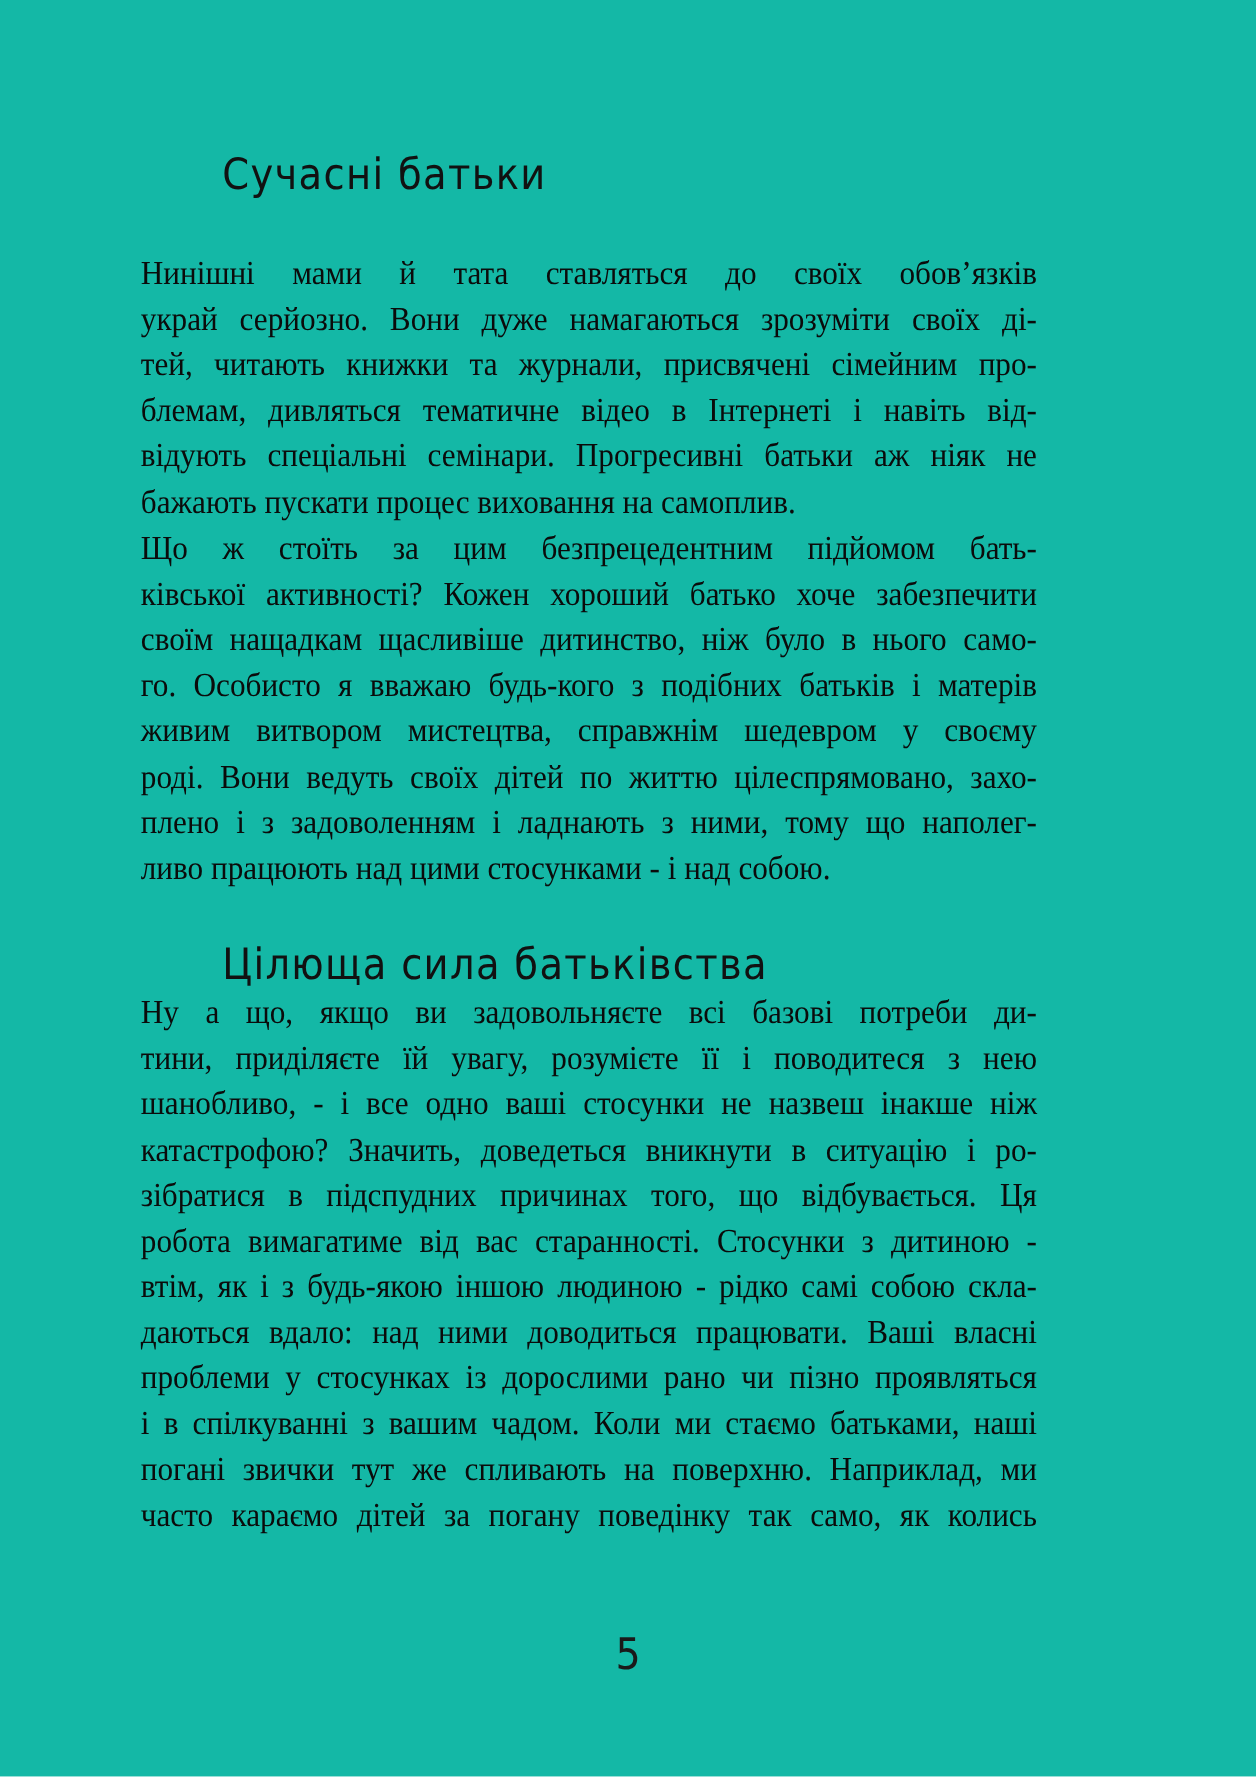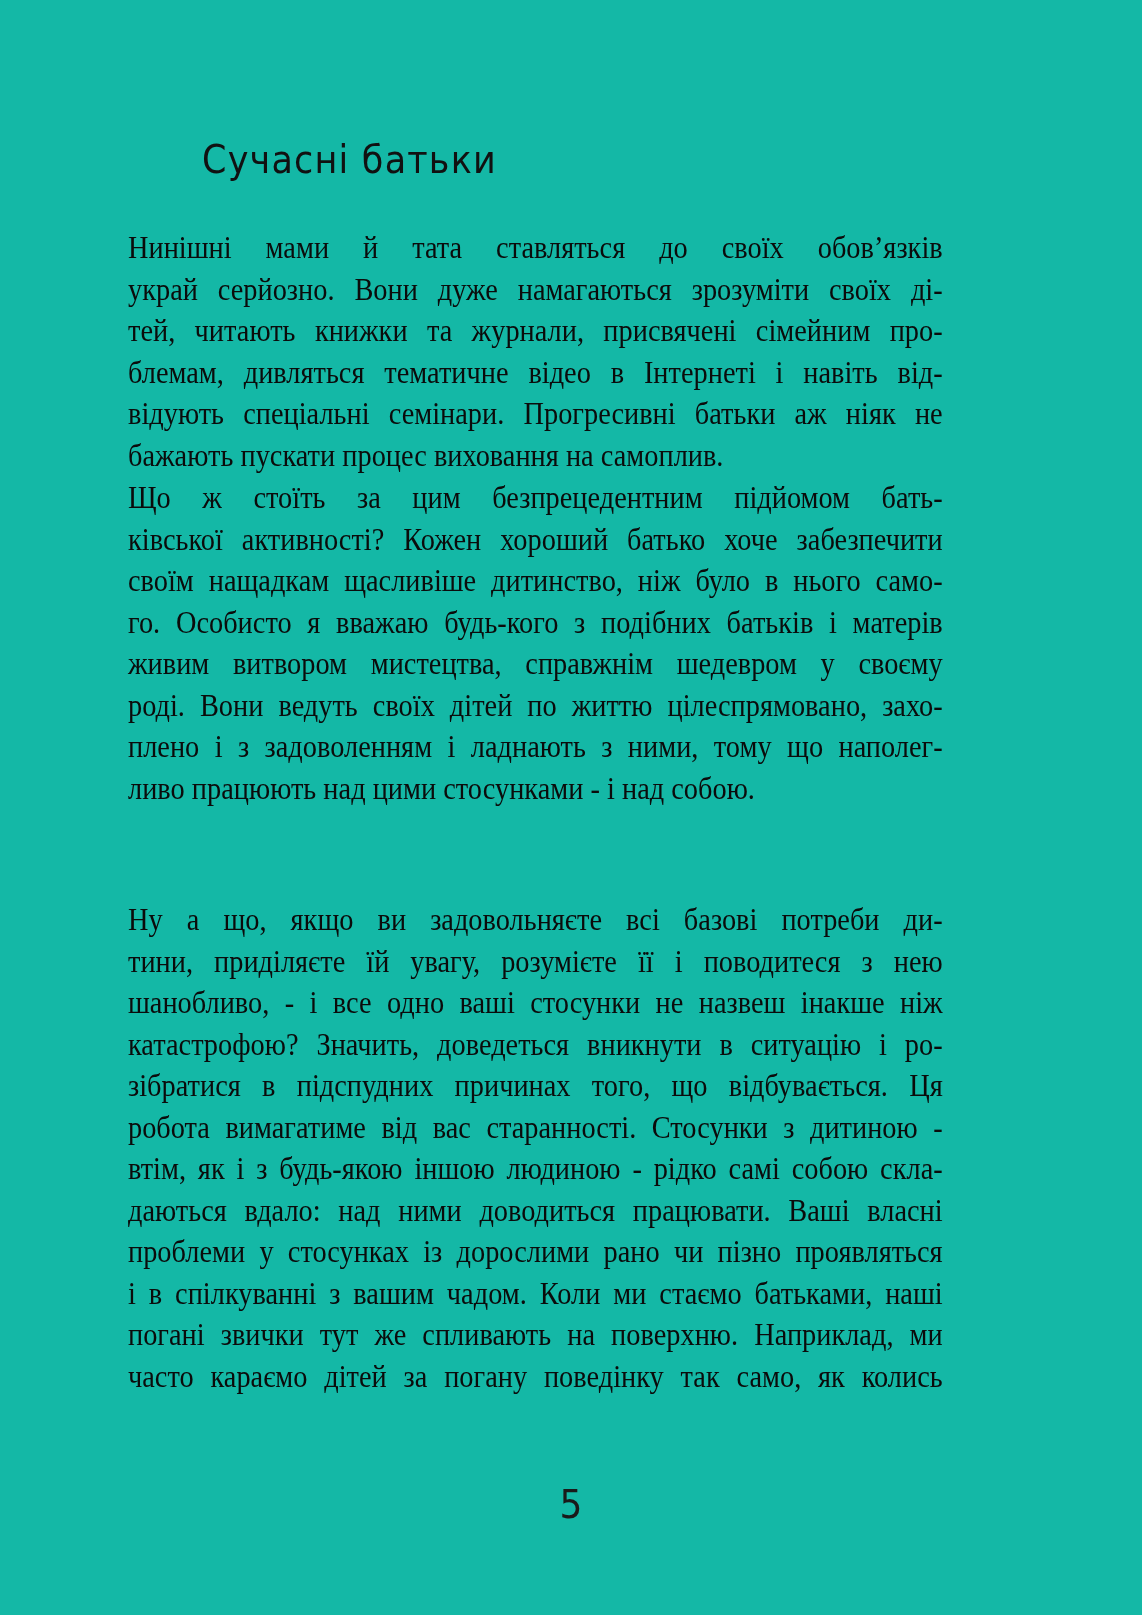--- a/index.html
+++ b/index.html
@@ -102,20 +102,23 @@
 
   <div id="para-1" class="para">
     <span class="line">Нинішні мами й тата ставляться до своїх обов’язків</span>
     <span class="line">украй серйозно. Вони дуже намагаються зрозуміти своїх ді-</span>
     <span class="line">тей, читають книжки та журнали, присвячені сімейним про-</span>
     <span class="line">блемам, дивляться тематичне відео в Інтернеті і навіть від-</span>
     <span class="line">відують спеціальні семінари. Прогресивні батьки аж ніяк не</span>
     <span class="line flush">бажають пускати процес виховання на самоплив.</span>
   </div>
 
+  <div id="heading-2-wrap">
+    <div class="heading">Цілюща сила батьківства</div>
+  </div>
 
   <div id="para-3" class="para">
     <span class="line">Ну а що, якщо ви задовольняєте всі базові потреби ди-</span>
     <span class="line">тини, приділяєте їй увагу, розумієте її і поводитеся з нею</span>
     <span class="line">шанобливо, - і все одно ваші стосунки не назвеш інакше ніж</span>
     <span class="line">катастрофою? Значить, доведеться вникнути в ситуацію і ро-</span>
     <span class="line">зібратися в підспудних причинах того, що відбувається. Ця</span>
     <span class="line">робота вимагатиме від вас старанності. Стосунки з дитиною -</span>
     <span class="line">втім, як і з будь-якою іншою людиною - рідко самі собою скла-</span>
     <span class="line">даються вдало: над ними доводиться працювати. Ваші власні</span>

